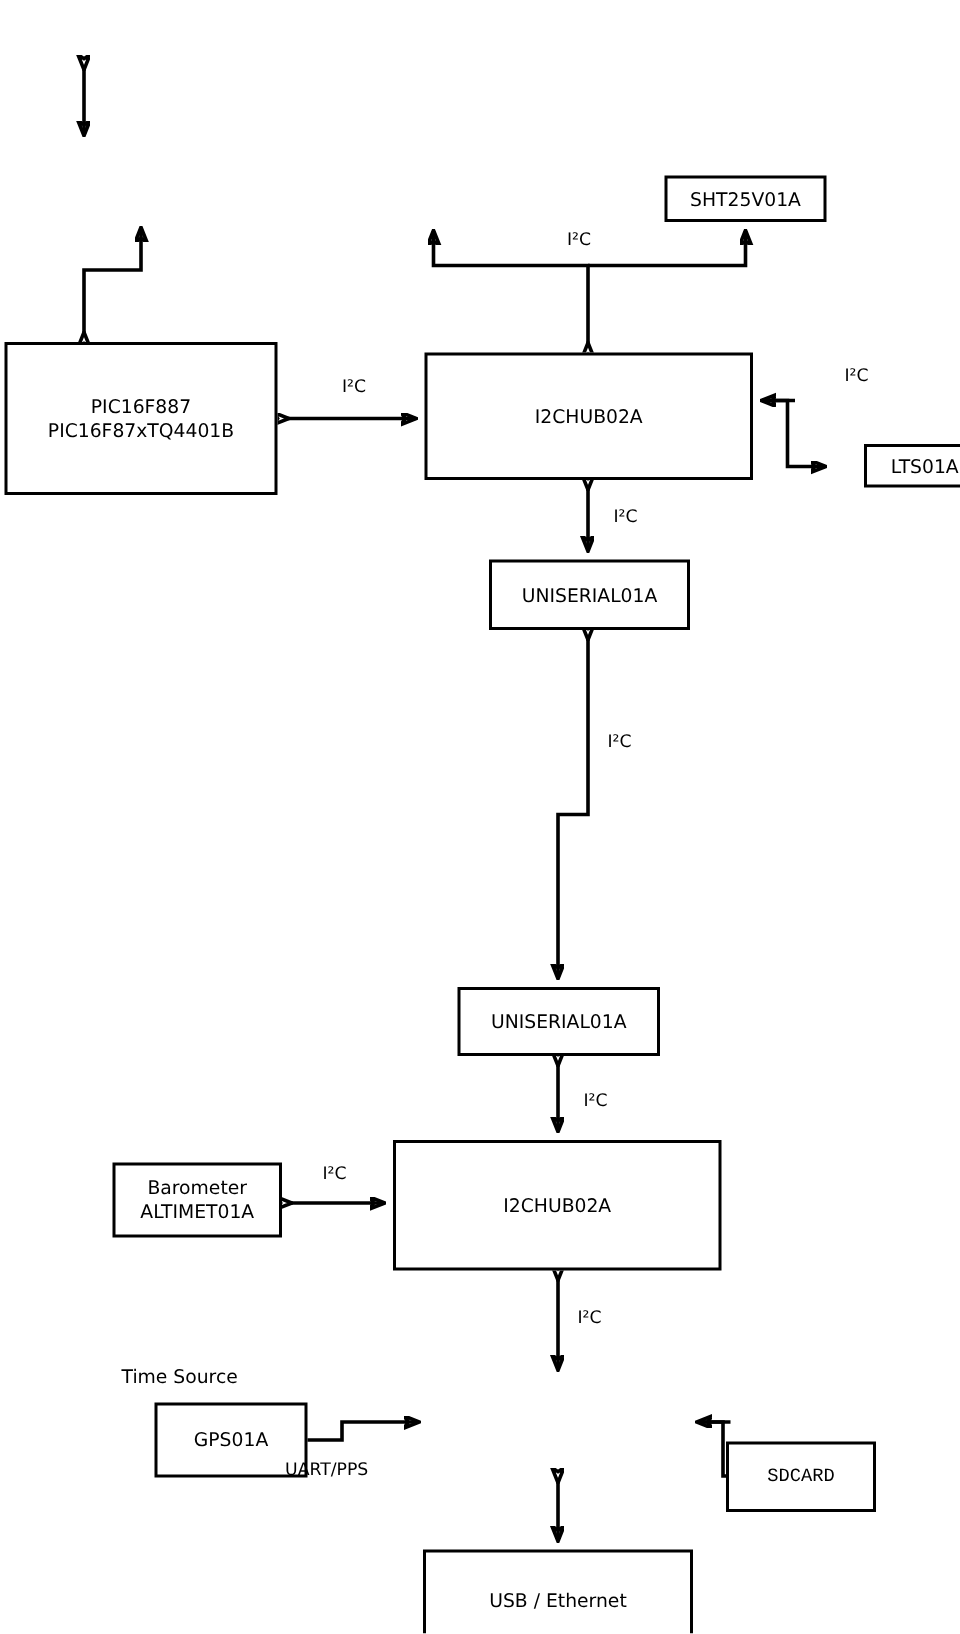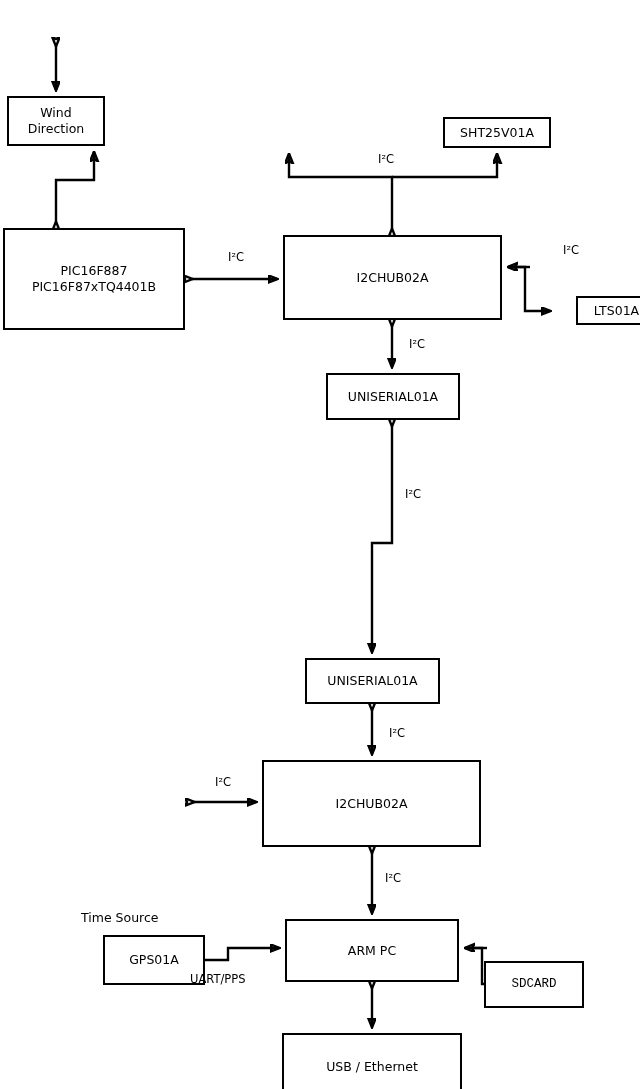--- a/index.html
+++ b/index.html
@@ -90,24 +90,20 @@
     <line x1="372" y1="853" x2="372" y2="913" marker-start="url(#ah)" marker-end="url(#ah)"></line>
 
     <path d="M179,960 L228,960 L228,948 L279,948" marker-end="url(#ah)"></path>
 
     <path d="M465,948 L482,948 L482,984 L501,984" marker-end="url(#ah)"></path>
     <line x1="487" y1="948" x2="465" y2="948" marker-end="url(#ah)"></line>
 
     <line x1="372" y1="988" x2="372" y2="1027" marker-start="url(#ah)" marker-end="url(#ah)"></line>
   </svg>
 
-  <div class="node" id="n-wind_dir" style="left: 7px; top: 96px; width: 98px; height: 50px;">
-    <span class="label">Wind
-Direction</span>
-  </div>
   <div class="node" id="n-pic" style="left: 3px; top: 228px; width: 182px; height: 102px;">
     <span class="label">PIC16F887
 PIC16F87xTQ4401B</span>
   </div>
   <div class="node" id="n-sht" style="left: 443px; top: 117px; width: 108px; height: 31px;">
     <span class="label">SHT25V01A</span>
   </div>
   <div class="node" id="n-hub_top" style="left: 283px; top: 235px; width: 219px; height: 85px;">
     <span class="label">I2CHUB02A</span>
   </div>
@@ -116,22 +112,23 @@
   </div>
   <div class="node" id="n-uniser_top" style="left: 326px; top: 373px; width: 134px; height: 47px;">
     <span class="label">UNISERIAL01A</span>
   </div>
   <div class="node" id="n-uniser_bot" style="left: 305px; top: 658px; width: 135px; height: 46px;">
     <span class="label">UNISERIAL01A</span>
   </div>
   <div class="node" id="n-hub_bot" style="left: 262px; top: 760px; width: 219px; height: 87px;">
     <span class="label">I2CHUB02A</span>
   </div>
-  <div class="node" id="n-armpc" style="left: 285px; top: 919px; width: 174px; height: 63px;">
-    <span class="label">ARM PC</span>
+  <div class="node" id="n-barometer" style="left: 75px; top: 775px; width: 113px; height: 50px;">
+    <span class="label">Barometer
+ALTIMET01A</span>
   </div>
   <div class="node" id="n-gps" style="left: 67px; top: 935px; width: 102px; height: 50px; margin-left: 36px;">
     <span class="label">GPS01A</span>
   </div>
   <div class="node" id="n-sdcard" style="left: 484px; top: 961px; width: 100px; height: 47px; font-family: Liberation Mono, monospace;">
     <span class="label">SDCARD</span>
   </div>
   <div class="node" id="n-usb_eth" style="left: 282px; top: 1033px; width: 180px; height: 67px;">
     <span class="label">USB / Ethernet</span>
   </div>

